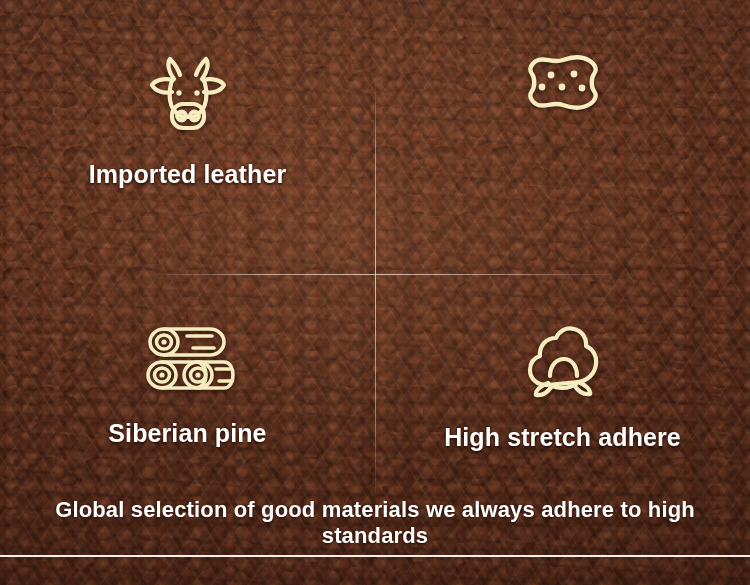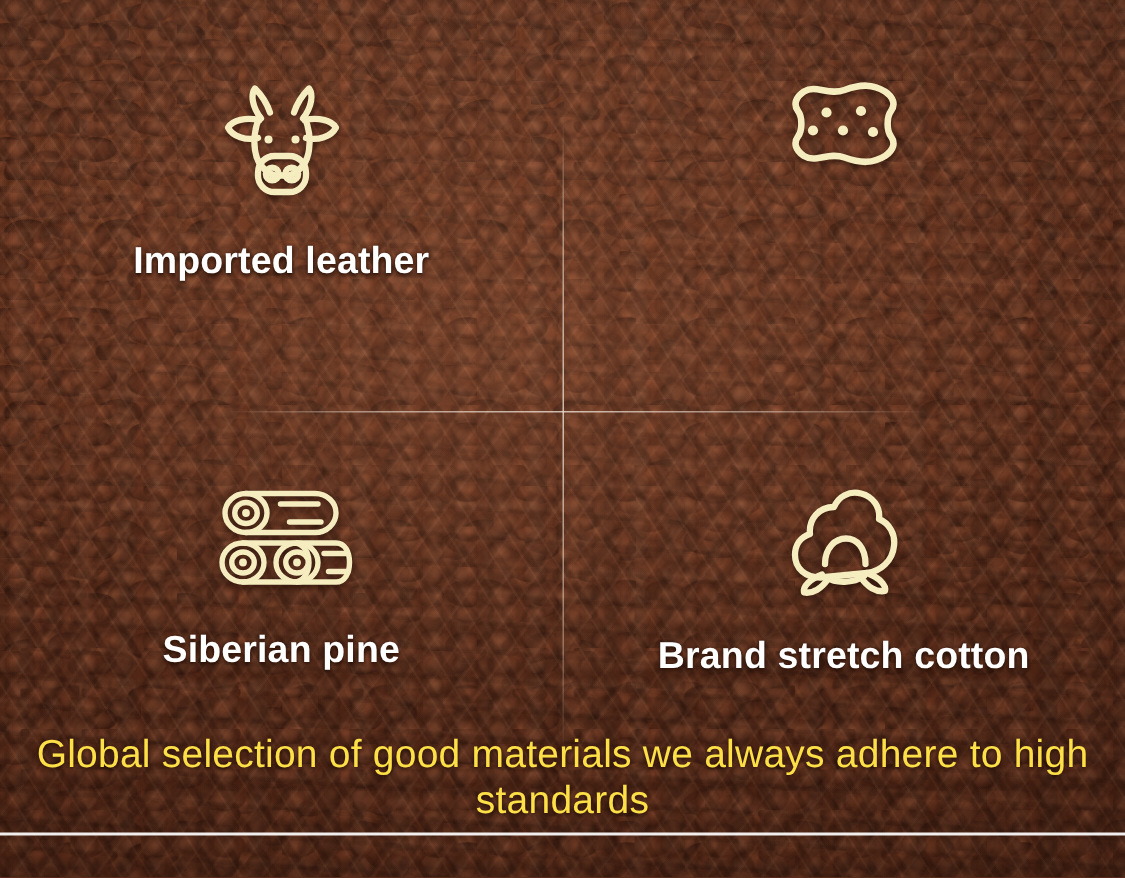--- a/index.html
+++ b/index.html
@@ -170,23 +170,23 @@
   .footer {
     position: absolute;
     left: 0;
     right: 0;
     bottom: 28px;
     text-align: center;
   }
 
   .footer-text {
     display: inline-block;
-    color: #fde047;
-    font-size: 26px;
-    font-weight: normal;
+    color: #ffffff;
+    font-size: 22px;
+    font-weight: bold;
     letter-spacing: 0.15px;
     padding-bottom: 6px;
     border-bottom: 2px solid rgba(255, 255, 255, 0.92);
     text-shadow: 0 1px 3px rgba(28, 9, 2, 0.8);
   }
 </style>
 </head>
 <body>
 
 <div class="banner">
@@ -295,21 +295,21 @@
 
           <path d="M27 53 C27 42 34 36 41 36 C48 36 54 42 54 53"></path>
 
           <path d="M25 60 C17 63 12 68 13 72 C19 73 25 69 29 63"></path>
 
           <path d="M55 59 C63 62 68 67 67 71 C61 72 55 68 51 62"></path>
 
           <path d="M28 62 C34 66 46 66 53 61"></path>
         </svg>
       </span>
-      <div class="feature-label">Brand stretch cotton</div>
+      <div class="feature-label">High stretch adhere</div>
     </div>
 
   </div>
 
   <div class="footer">
     <span class="footer-text">Global selection of good materials we always adhere to high standards</span>
   </div>
 
 </div>
 

